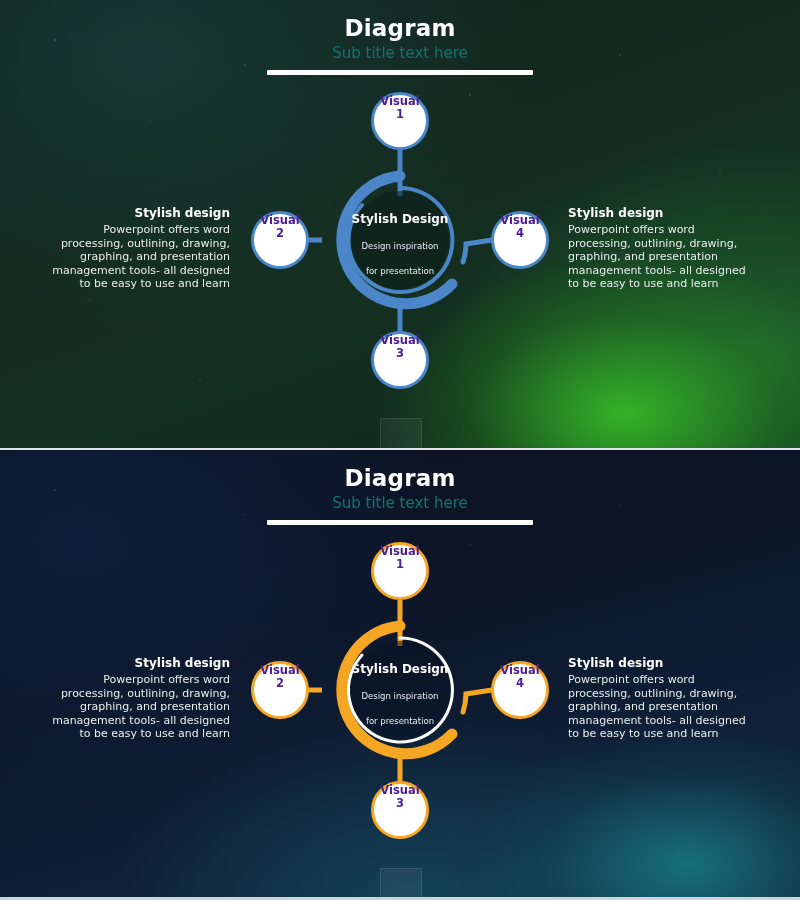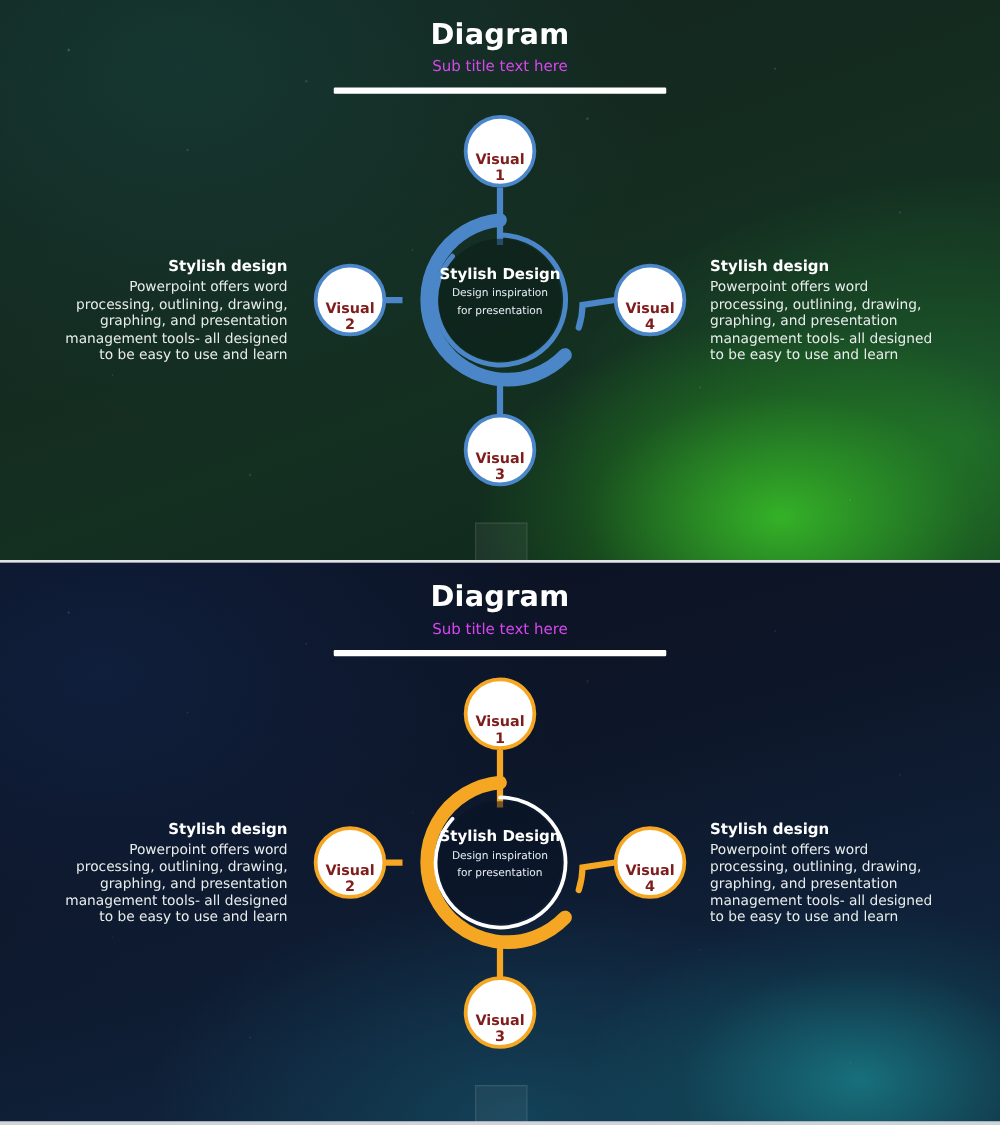--- a/index.html
+++ b/index.html
@@ -50,53 +50,53 @@
       radial-gradient(1px 1px at 400px 30px, rgba(255,255,255,.35), transparent);
   }
 
   
   .header{ position:absolute; top:14px; left:0; width:800px; text-align:center; }
   .title{
     font-size:23px; font-weight:bold; color:#ffffff; letter-spacing:.2px;
     line-height:28px;
   }
   .subtitle{
-    font-size:12px; color:#d946ef; line-height:20px; margin-top:1px;
+    font-size:15px; color:#0f766e; line-height:20px; margin-top:1px;
     font-weight:400;
   }
   .rule{
     width:266px; height:5px; background:#ffffff; margin:7px auto 0;
     border-radius:1px;
   }
 
   
   .diagram{ position:absolute; left:0; top:0; width:800px; height:450px; }
   .dg-svg{ position:absolute; left:0; top:0; }
 
   .node{
     position:absolute; width:58px; height:58px; border-radius:50%;
     background:#ffffff; border:3px solid #4a86c8;
-    display:flex; flex-direction:column; align-items:center; justify-content:flex-end;
-    color:#7f1d1d; line-height:13px;
+    display:flex; flex-direction:column; align-items:center; justify-content:flex-start;
+    color:#4c1d95; line-height:13px;
   }
   .bottom .node{ border-color:#f5a623; }
   .node .nl{ font-size:11.5px; font-weight:bold; }
   .node .nn{ font-size:11.5px; font-weight:bold; }
 
   .n-top{ left:371px; top:92px; }
   .n-left{ left:251px; top:211px; }
   .n-right{ left:491px; top:211px; }
   .n-bottom{ left:371px; top:331px; }
 
   .center-text{
     position:absolute; left:341px; top:212px; width:118px;
     text-align:center; color:#ffffff; pointer-events:none;
   }
   .ct-title{ font-size:12px; font-weight:bold; line-height:15px; }
-  .ct-sub{ font-size:8.5px; line-height:11px; margin-top:3px; color:#e8eef5; }
+  .ct-sub{ font-size:8.5px; line-height:11px; margin-top:14px; color:#e8eef5; }
 
   
   .copy{ position:absolute; width:178px; color:#f0f4f2; }
   .copy.left{ left:52px; top:205px; text-align:right; }
   .copy.right{ left:568px; top:205px; text-align:left; }
   .copy h4{ font-size:12px; font-weight:bold; line-height:17px; color:#ffffff; }
   .copy p{ font-size:11px; line-height:13.5px; color:#e9eeec; margin-top:1px; }
 
   
   .wm{

